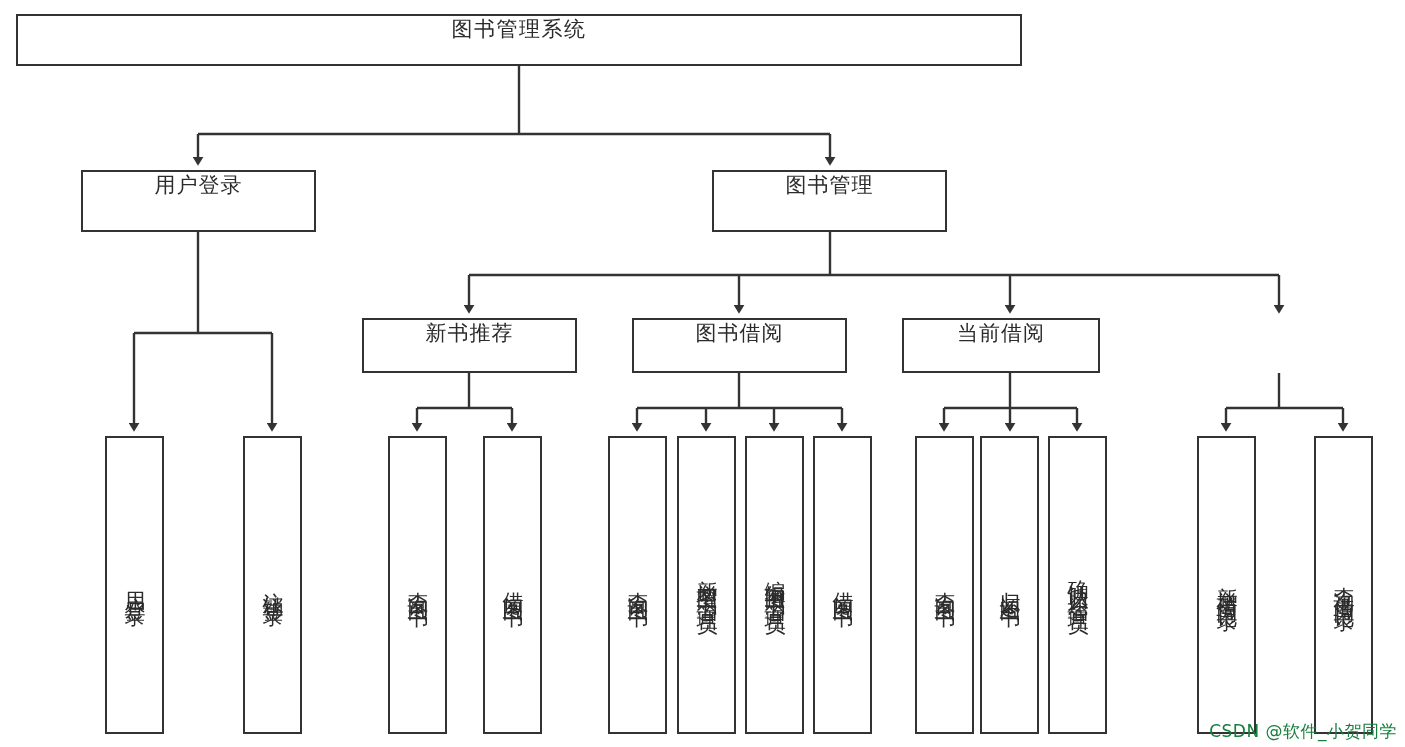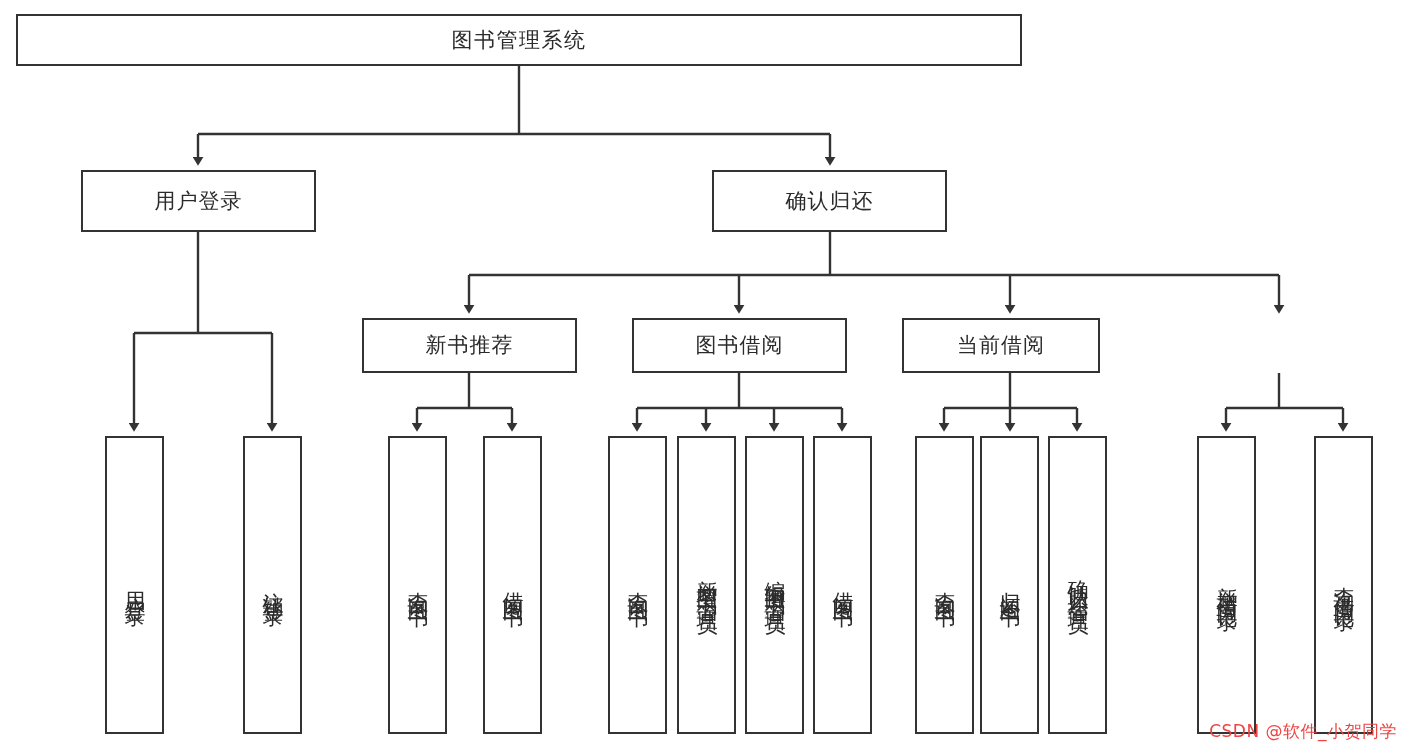--- a/index.html
+++ b/index.html
@@ -20,21 +20,20 @@
     width:1405px;
     height:747px;
     pointer-events:none;
   }
   .node{
     position:absolute;
     box-sizing:border-box;
     background:#ffffff;
     border:2px solid #333333;
     display:flex;
-    align-items:center;
     justify-content:center;
   }
   .node .label{
     color:#2b2b2b;
     line-height:1.28;
     white-space:nowrap;
   }
   
   .node.h .label{
     font-size:21px;
@@ -54,21 +53,21 @@
     letter-spacing:5px;
     line-height:1;
     white-space:nowrap;
     text-align:center;
   }
   .watermark{
     position:absolute;
     right:8px;
     bottom:4px;
     font-size:17px;
-    color:#ef4444;
+    color:#15803d;
     letter-spacing:0.5px;
     white-space:nowrap;
     font-family:"DejaVu Sans","Liberation Sans",sans-serif;
   }
 </style>
 </head>
 <body>
 
 <div id="canvas">
 
@@ -123,21 +122,21 @@
   </svg>
 
   <div class="node h root" style="left:16px; top:14px; width:1006px; height:52px;">
     <span class="label">图书管理系统</span>
   </div>
 
   <div class="node h" style="left:81px; top:170px; width:235px; height:62px;">
     <span class="label">用户登录</span>
   </div>
   <div class="node h" style="left:712px; top:170px; width:235px; height:62px;">
-    <span class="label">确认归还</span>
+    <span class="label">图书管理</span>
   </div>
 
   <div class="node h" style="left:362px; top:318px; width:215px; height:55px;">
     <span class="label">新书推荐</span>
   </div>
   <div class="node h" style="left:632px; top:318px; width:215px; height:55px;">
     <span class="label">图书借阅</span>
   </div>
   <div class="node h" style="left:902px; top:318px; width:198px; height:55px;">
     <span class="label">当前借阅</span>

